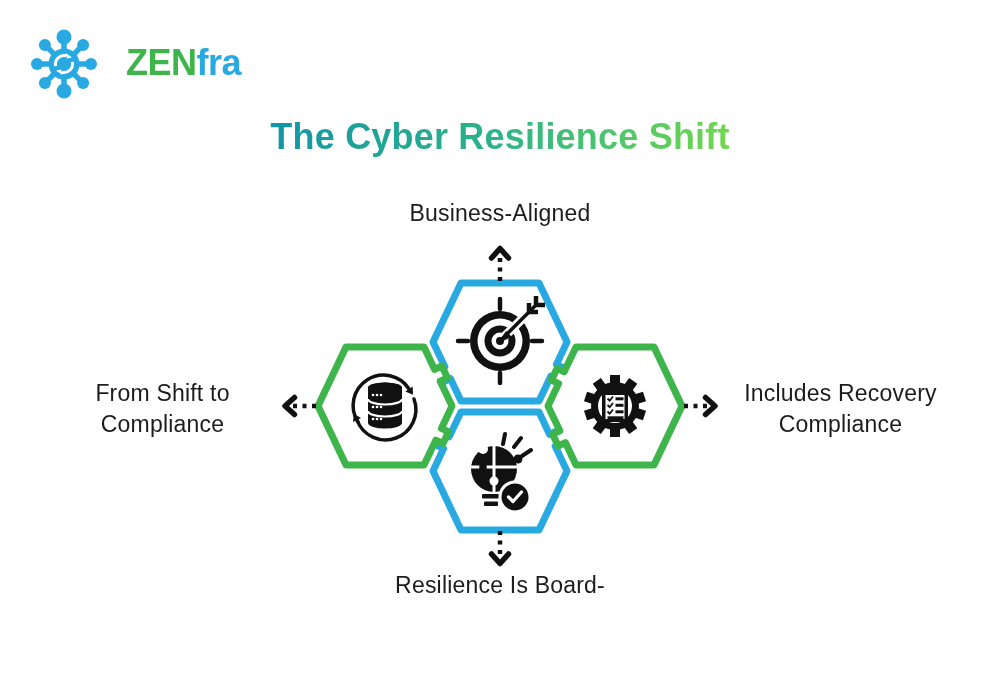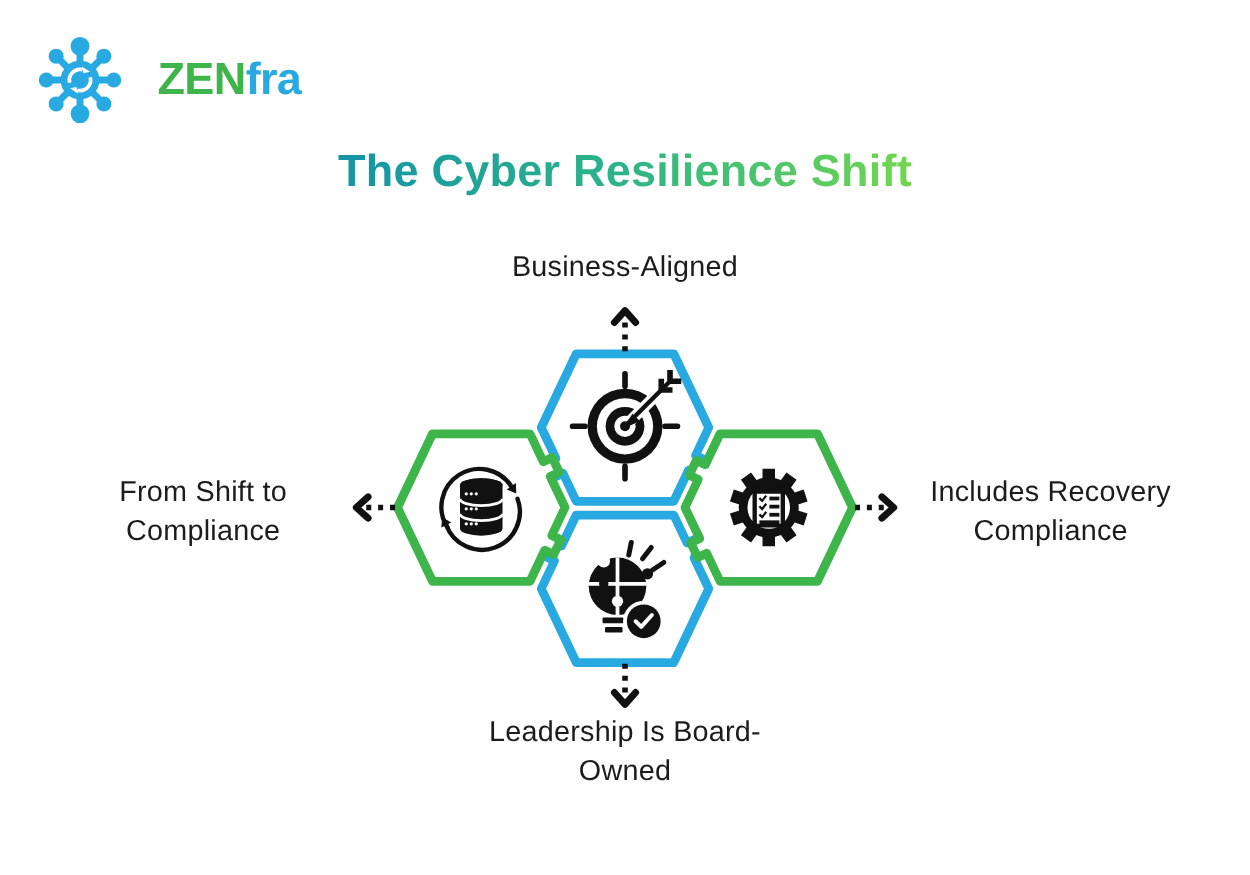--- a/index.html
+++ b/index.html
@@ -180,17 +180,16 @@
   </div>
   <div class="label label-left">
     <div>From Shift to</div>
     <div>Compliance</div>
   </div>
   <div class="label label-right">
     <div>Includes Recovery</div>
     <div>Compliance</div>
   </div>
   <div class="label label-bottom">
-    <div>Leadership Is Board-</div>
-    <div>Owned</div>
+    <div>Resilience Is Board-</div>
   </div>
 
 </div>
 
 </body></html>

